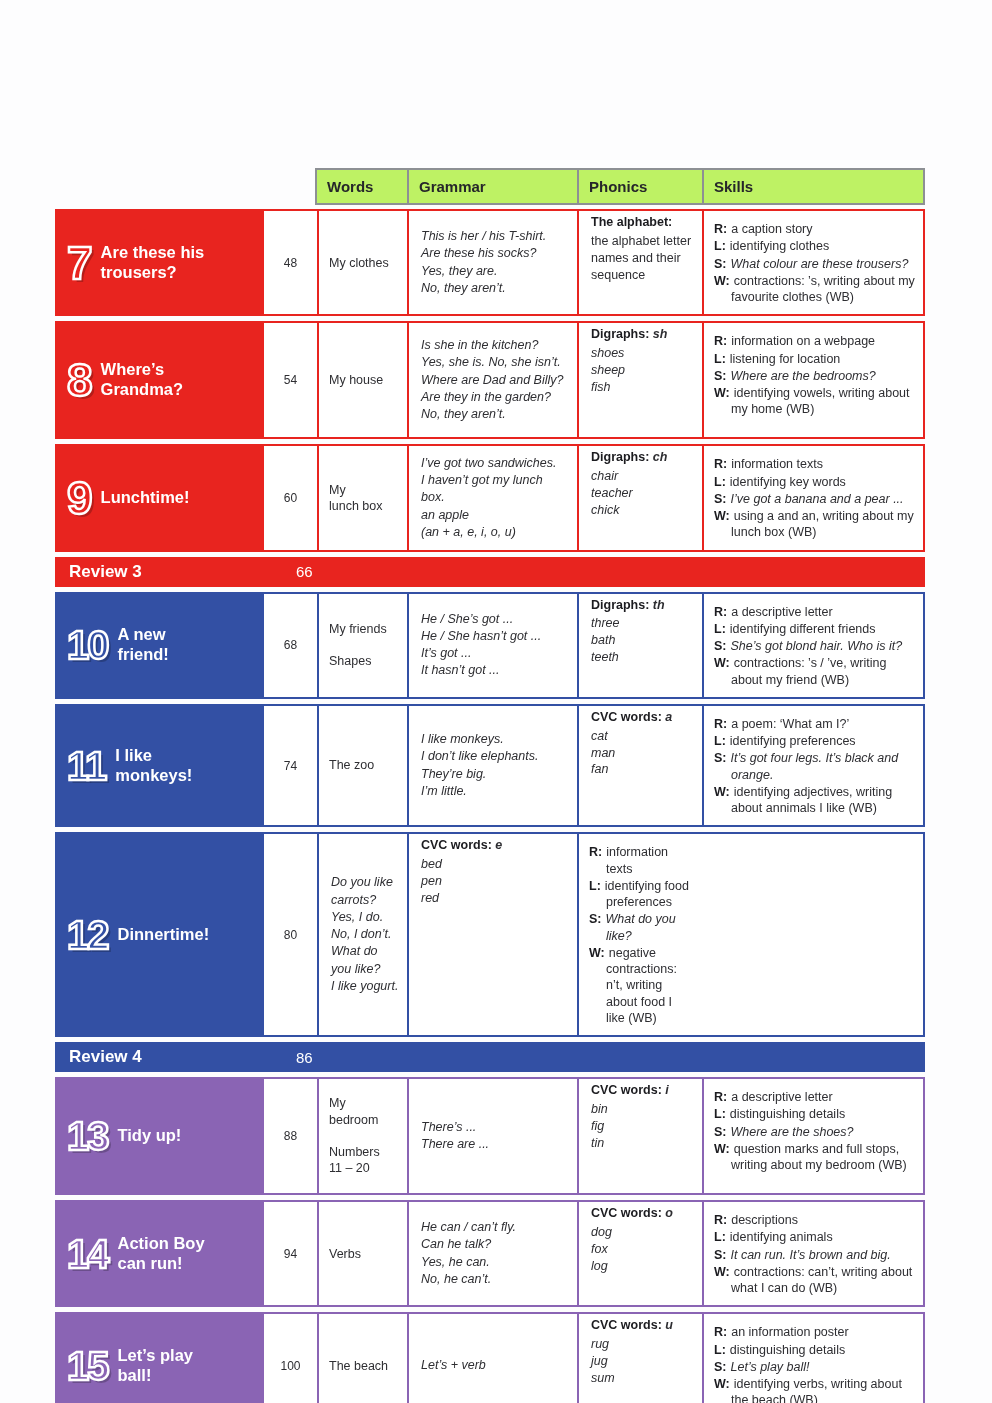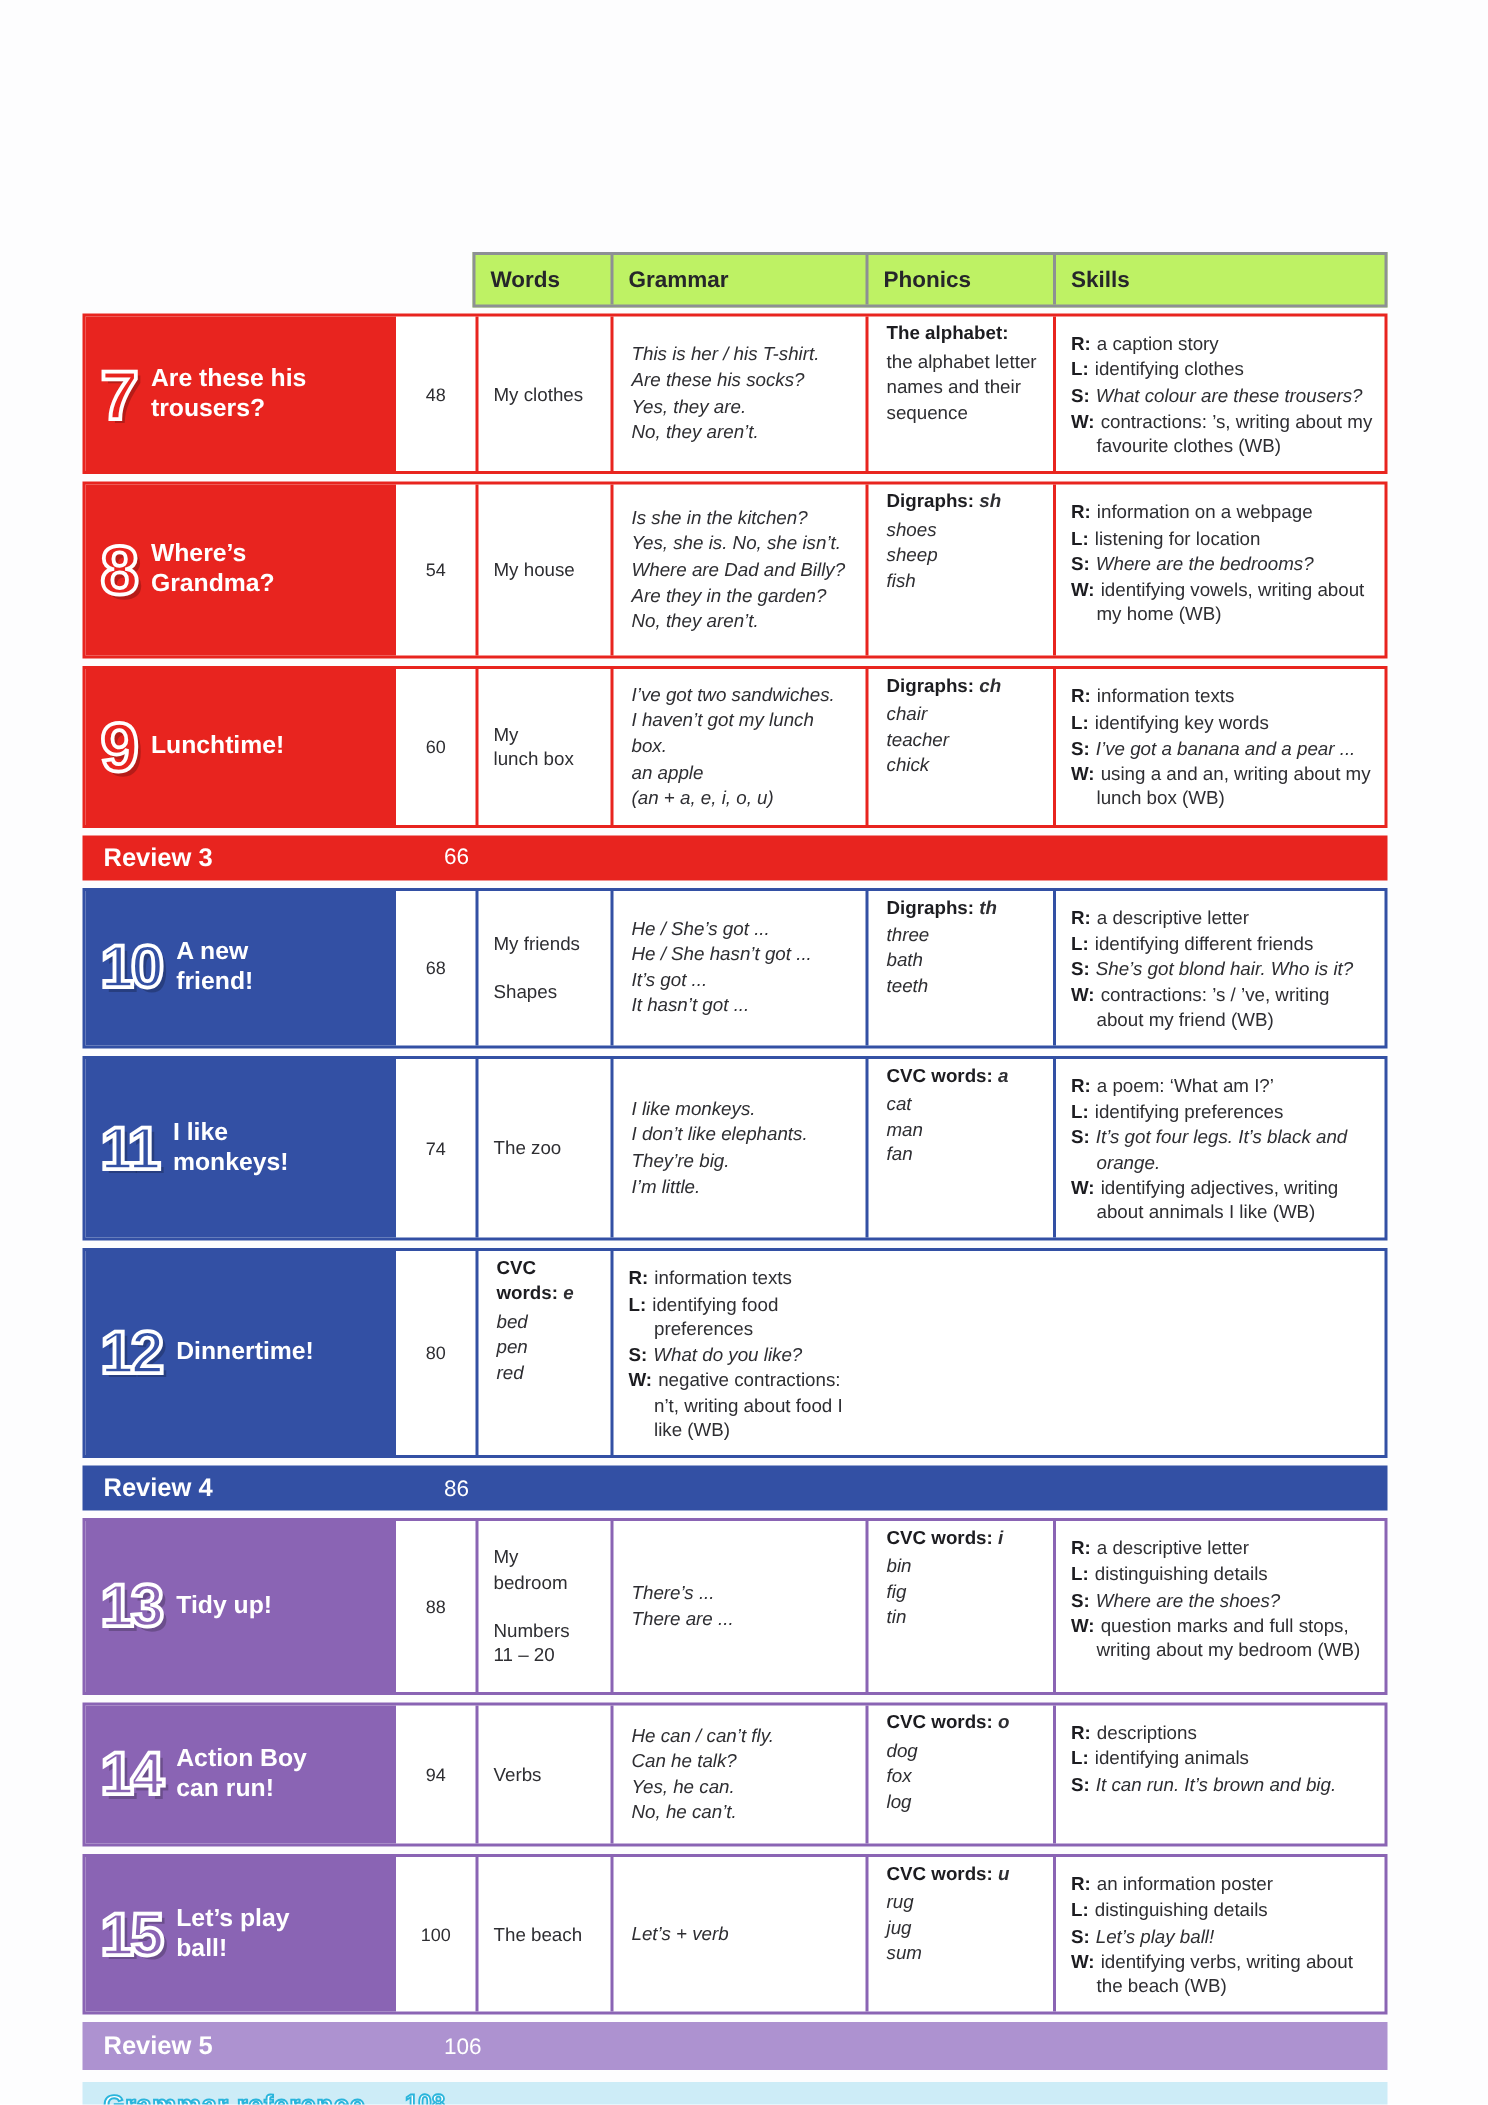--- a/index.html
+++ b/index.html
@@ -201,20 +201,25 @@
         <div class="sline"><b class="sk">W:</b><span class="sv">identifying adjectives, writing about annimals I like (WB)</span></div>
       </div>
     </div>
 
     <div class="row unit sec-blue" style="min-height:100px">
       <div class="ublock">
         <span class="unum two">12</span>
         <span class="utitle">Dinnertime!</span>
       </div>
       <div class="cell cpage">80</div>
+      <div class="cell cgrammar">Do you like carrots?
+Yes, I do.
+No, I don’t.
+What do you like?
+I like yogurt.</div>
       <div class="cell cphonics">
         <div class="phhead"><b>CVC words:</b> <span class="phsound">e</span></div>
         <div class="phwords">bed
 pen
 red</div>
       </div>
       <div class="cell cskills">
         <div class="sline"><b class="sk">R:</b><span class="sv">information texts</span></div>
         <div class="sline"><b class="sk">L:</b><span class="sv">identifying food preferences</span></div>
         <div class="sline"><b class="sk">S:</b><span class="sv it">What do you like?</span></div>
@@ -269,20 +274,21 @@
       <div class="cell cphonics">
         <div class="phhead"><b>CVC words:</b> <span class="phsound">o</span></div>
         <div class="phwords">dog
 fox
 log</div>
       </div>
       <div class="cell cskills">
         <div class="sline"><b class="sk">R:</b><span class="sv">descriptions</span></div>
         <div class="sline"><b class="sk">L:</b><span class="sv">identifying animals</span></div>
         <div class="sline"><b class="sk">S:</b><span class="sv it">It can run. It’s brown and big.</span></div>
+        <div class="sline"><b class="sk">W:</b><span class="sv">contractions: can’t, writing about what I can do (WB)</span></div>
       </div>
     </div>
 
     <div class="row unit sec-purple" style="min-height:100px">
       <div class="ublock">
         <span class="unum two">15</span>
         <span class="utitle">Let’s play
 ball!</span>
       </div>
       <div class="cell cpage">100</div>

